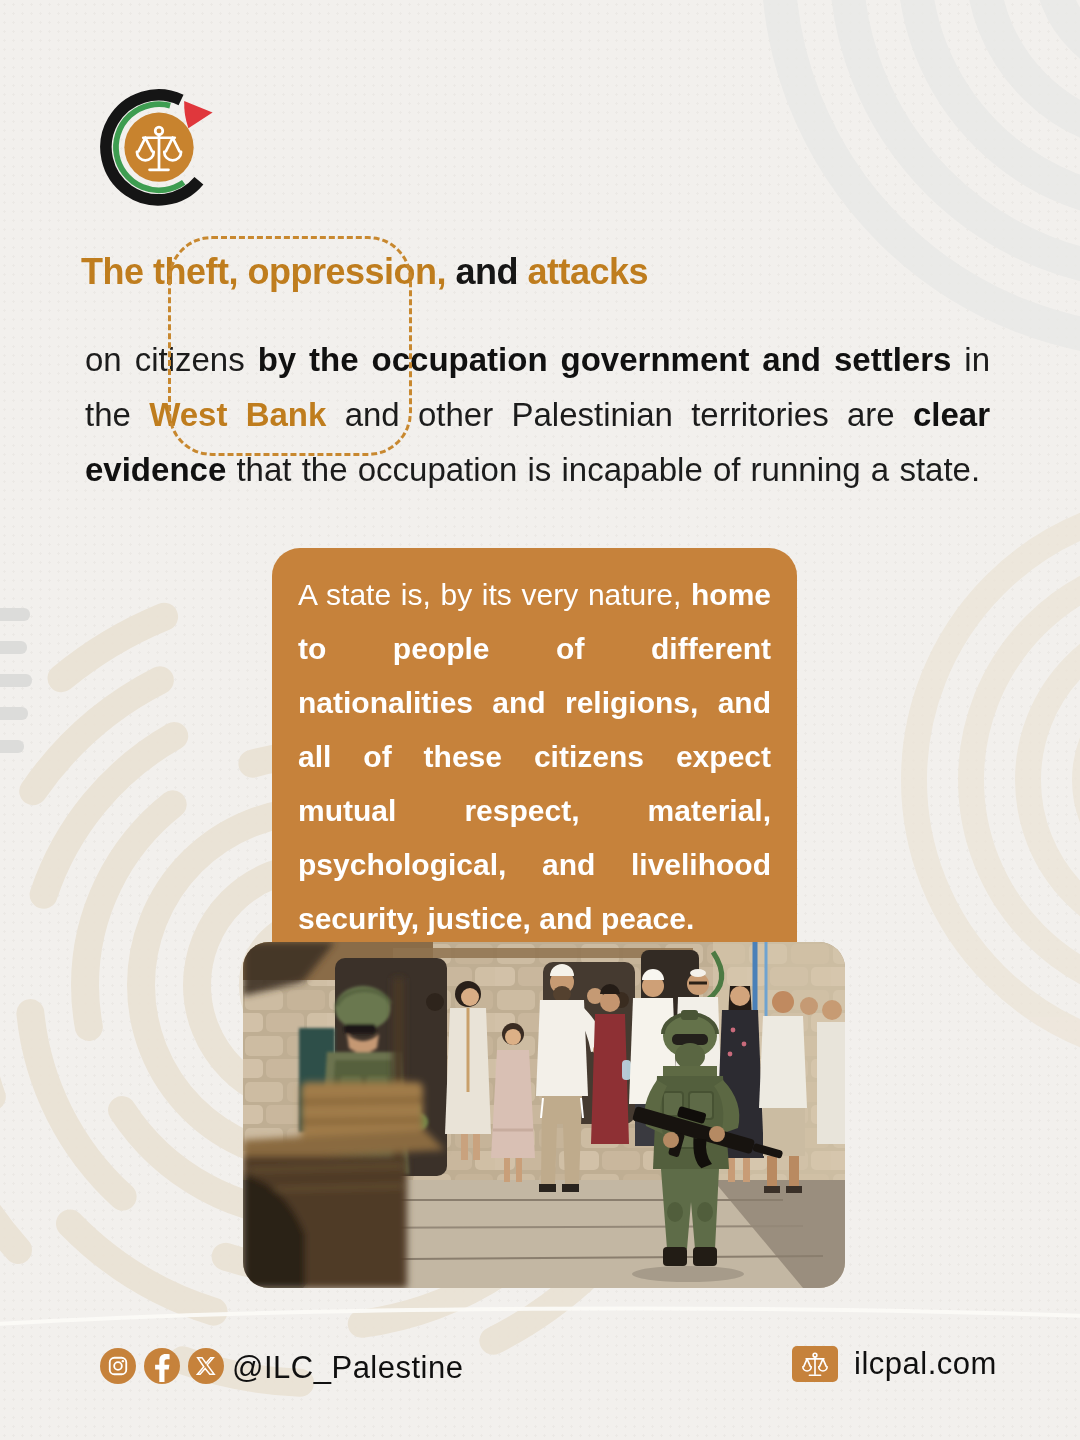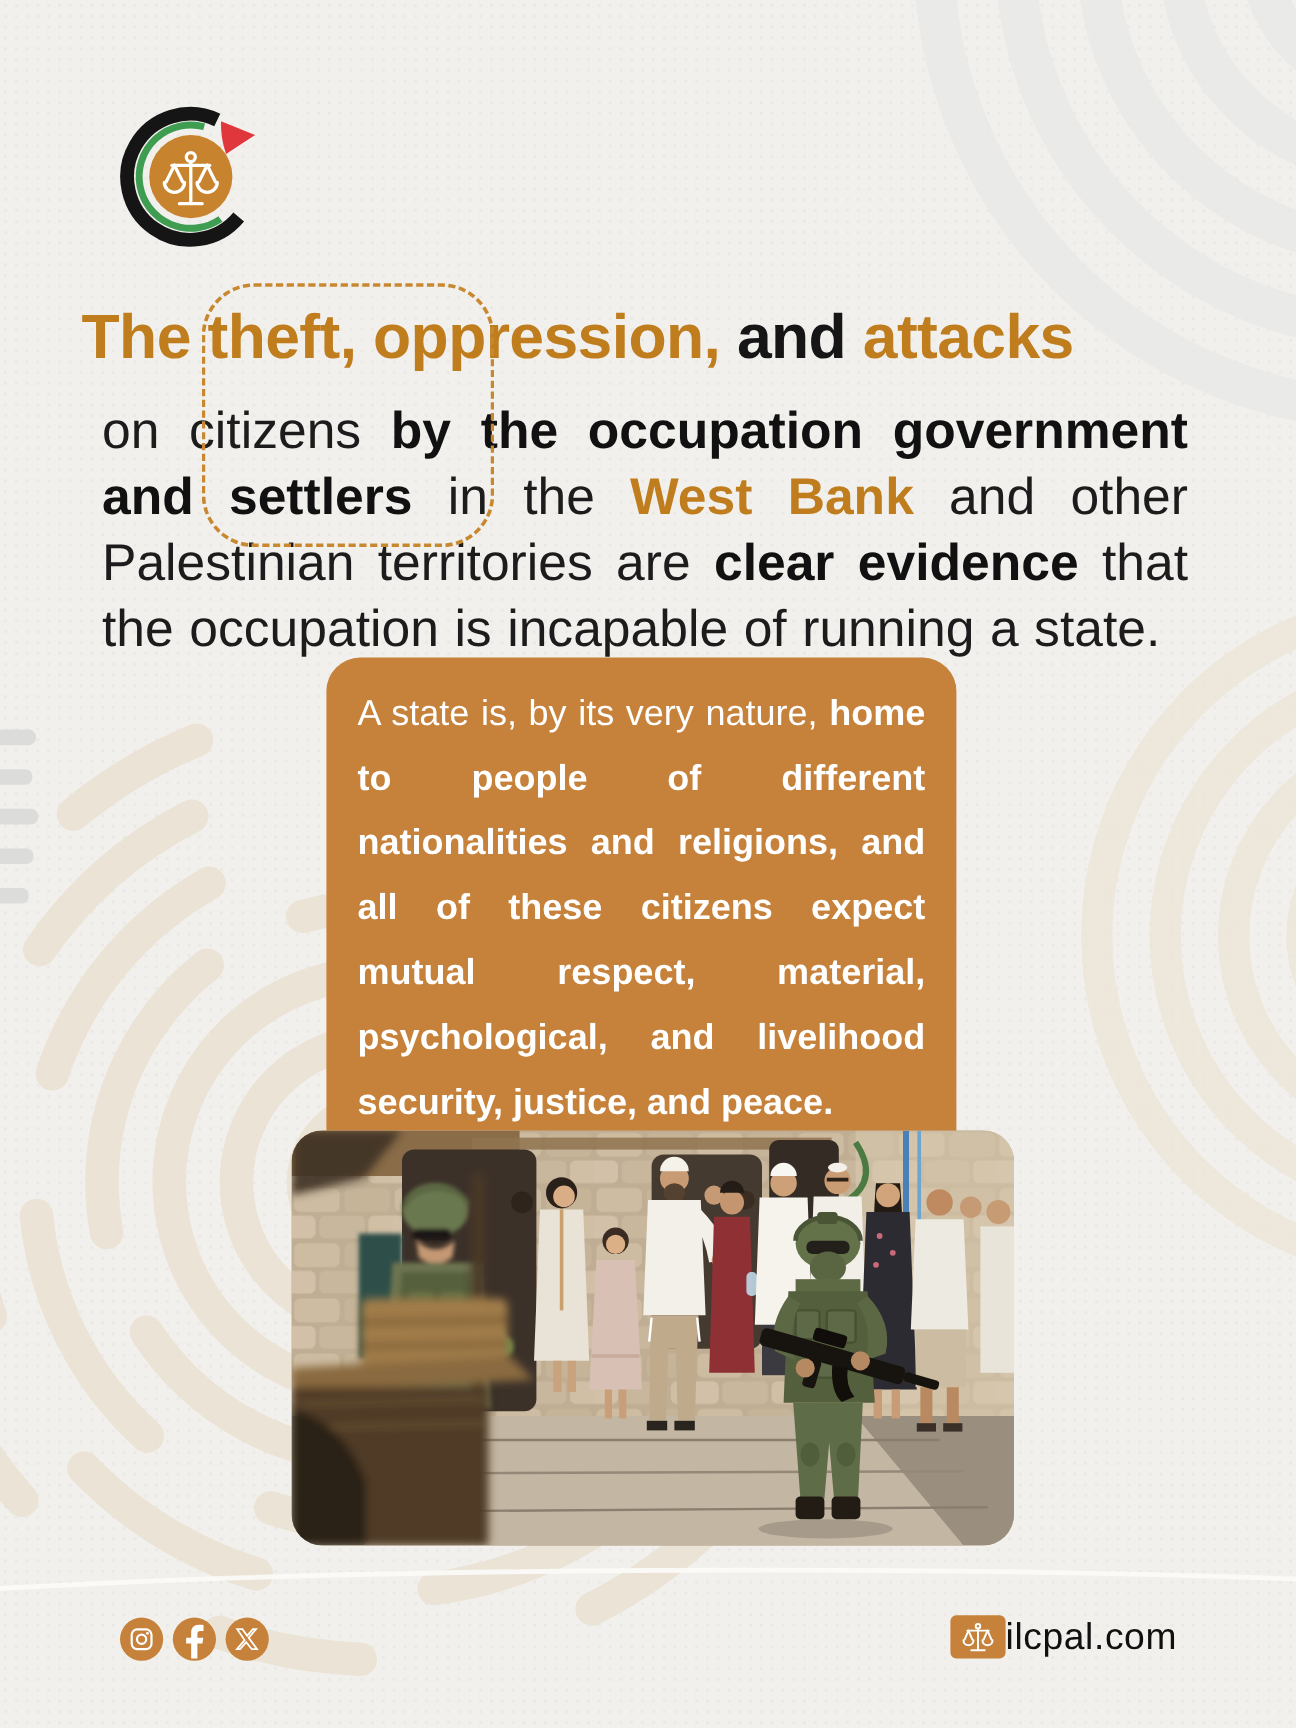--- a/index.html
+++ b/index.html
@@ -16,33 +16,33 @@
     background-size:9px 9px;
   }
   .decor{position:absolute;inset:0;z-index:0;pointer-events:none;}
   .logo{position:absolute;left:96px;top:80px;width:330px;height:126px;z-index:3;}
   .logo-icon{position:absolute;left:0;top:0;width:126px;height:126px;}
   .logo-text{
     position:absolute;left:118px;top:22px;font-size:66px;font-weight:700;
     color:#151515;letter-spacing:1px;
   }
   .headline{
-    position:absolute;left:68px;top:250px;width:935px;z-index:2;
-    font-size:52px;font-weight:700;letter-spacing:-0.5px;line-height:1.2;
+    position:absolute;left:81px;top:250px;width:935px;z-index:2;
+    font-size:36px;font-weight:700;letter-spacing:-0.5px;line-height:1.2;
     white-space:nowrap;
   }
   .hl-orange{color:#BF7D1E;}
   .hl-black{color:#161616;}
   .dashed-frame{
     position:absolute;left:168px;top:236px;width:238px;height:214px;z-index:2;
     border:3px dashed #C8882F;border-radius:44px;
   }
   .intro{
     position:absolute;left:85px;top:332px;width:905px;z-index:1;
-    font-size:43px;line-height:55px;text-align:justify;word-spacing:1px;
+    font-size:33px;line-height:55px;text-align:justify;word-spacing:1px;
     color:#1c1c1c;
   }
   .intro b{color:#111;}
   .intro .wb{color:#BF7D1E;font-weight:700;}
   .quote-card{
     position:absolute;left:272px;top:548px;width:525px;z-index:1;
     background:#C6823B;border-radius:28px;
     padding:20px 26px 30px 26px;box-sizing:border-box;
     color:#ffffff;font-size:30px;line-height:54px;text-align:justify;
   }
@@ -52,21 +52,21 @@
     border-radius:26px;overflow:hidden;background:#B9A88E;
   }
   .photo-card svg{display:block;}
   .footer{position:absolute;left:0;top:1336px;width:1080px;height:64px;z-index:3;}
   .social{position:absolute;left:100px;top:12px;display:flex;align-items:center;gap:8px;}
   .social .circle{width:36px;height:36px;border-radius:50%;background:#C6823B;
     display:flex;align-items:center;justify-content:center;overflow:hidden;}
   .handle{
     position:absolute;left:232px;top:14px;font-size:31px;color:#101010;letter-spacing:.5px;
   }
-  .site{position:absolute;left:780px;top:10px;display:flex;align-items:center;gap:0;padding-left:12px;}
+  .site{position:absolute;left:780px;top:10px;display:flex;align-items:center;gap:16px;padding-left:12px;}
   .site-icon{width:46px;height:36px;border-radius:5px;background:#C6823B;
     display:flex;align-items:center;justify-content:center;}
   .site-text{font-size:31px;color:#101010;letter-spacing:.5px;}
 </style>
 </head>
 <body>
 
 <svg class="decor" width="1080" height="1440" viewBox="0 0 1080 1440">
 
   <g fill="none" stroke="#E9E9E7" stroke-width="34" opacity="0.8">
@@ -339,20 +339,21 @@
       <svg width="36" height="36" viewBox="0 0 36 36">
         <path d="M20.5,34 V21.5 h4.2 l0.7,-4.8 h-4.9 v-3.1 c0,-1.4 0.6,-2.4 2.4,-2.4 h2.7 V6.2 c-0.5,-0.1 -2.1,-0.2 -3.9,-0.2 c-3.9,0 -6.4,2.3 -6.4,6.6 v4.1 h-4.2 v4.8 h4.2 V34 Z" fill="#FFFFFF"></path>
       </svg>
     </span>
     <span class="circle">
       <svg width="20" height="20" viewBox="0 0 24 24">
         <path d="M2,2 h5.2 L12,8.6 L17.6,2 h3.2 L13.5,10.6 L21.8,22 h-5.2 L11,14.9 L4.9,22 H1.7 L9.4,12.9 Z" fill="none" stroke="#FFFFFF" stroke-width="1.8"></path>
       </svg>
     </span>
   </div>
+  <div class="handle">@ILC_Palestine</div>
   <div class="site">
     <span class="site-icon">
       <svg width="30" height="28" viewBox="0 0 120 120">
         <g stroke="#FFFFFF" stroke-width="7" fill="none" stroke-linecap="round" stroke-linejoin="round">
           <circle cx="60" cy="22" r="8"></circle>
           <line x1="22" y1="38" x2="98" y2="38"></line>
           <line x1="60" y1="30" x2="60" y2="104"></line>
           <path d="M26,38 L12,70 M26,38 L40,70"></path>
           <path d="M8,72 A18 18 0 0 0 44,72"></path>
           <path d="M94,38 L80,70 M94,38 L108,70"></path>

